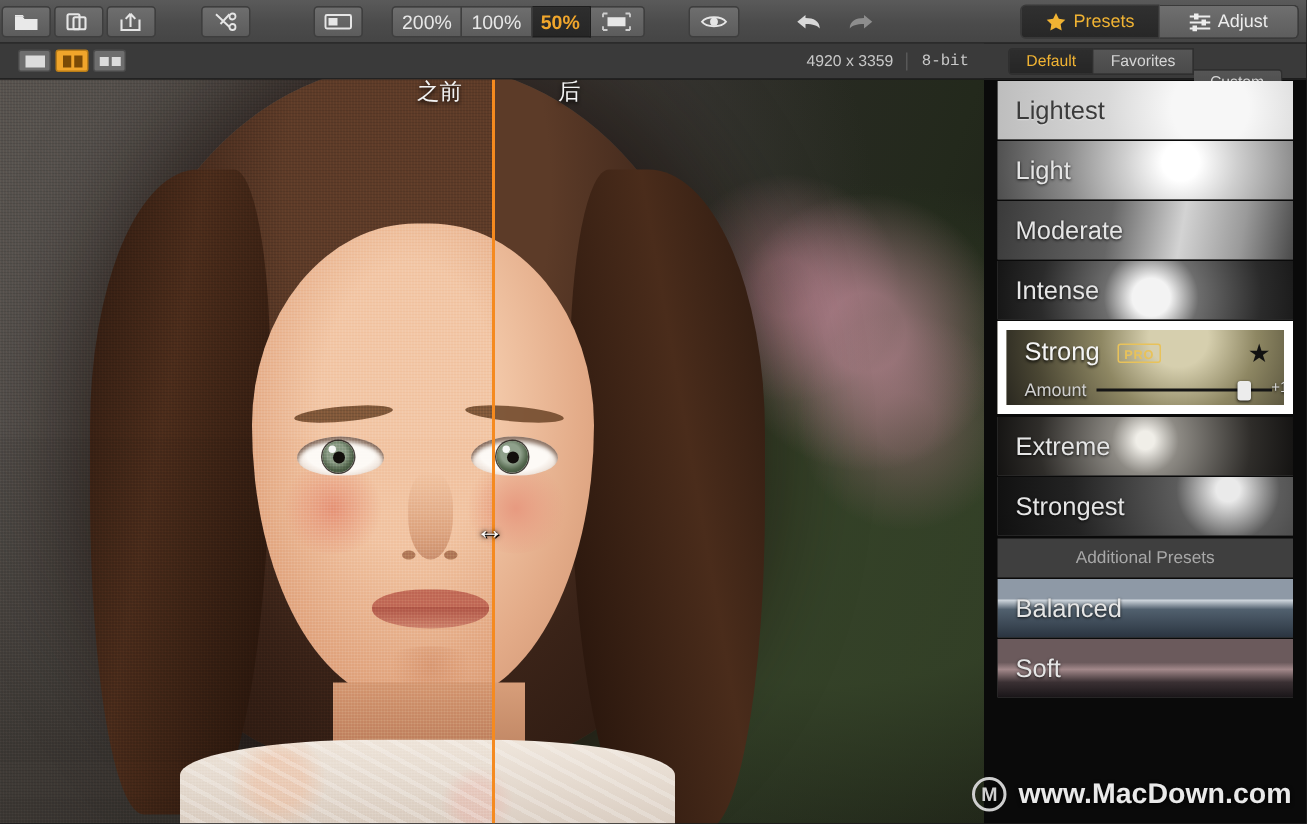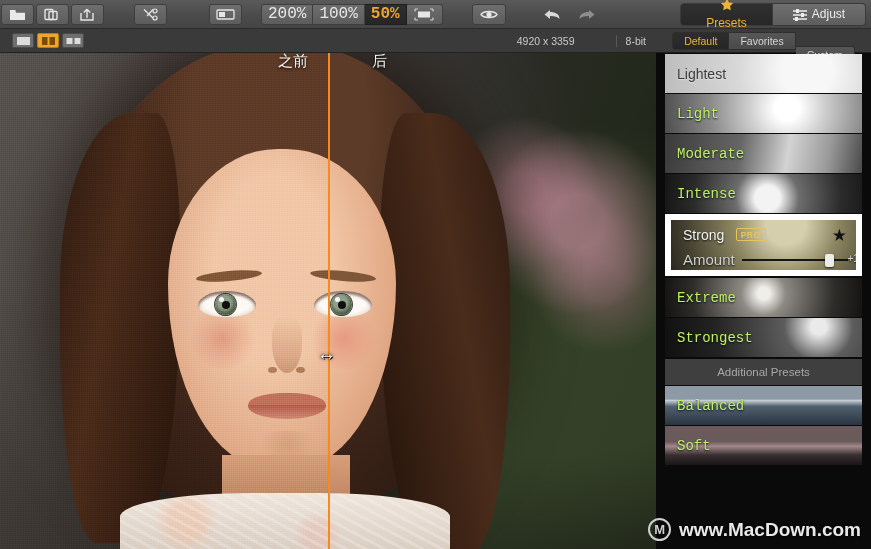--- a/index.html
+++ b/index.html
@@ -31,57 +31,57 @@
     margin-left: -1px; margin-right: 5px; }
   .brandname { color: #f2f2f2; font-size: 17px; letter-spacing: .2px; font-weight: 300; }
   .brandyear { color: #dcdcdc; font-size: 7px; align-self: flex-start; margin-top: 2px; margin-left: 1px; }
 
   .tgroup { display: flex; align-items: center; }
   .tbtn {
     height: 21px; min-width: 33px; margin: 0 1px;
     background: linear-gradient(#6e6e6e, #5c5c5c);
     border: 1px solid #3e3e3e; border-radius: 3px;
     display: flex; align-items: center; justify-content: center;
-    color: #e8e8e8; font-size: 16px; padding: 0 6px; font-family: Liberation Mono, monospace;
+    color: #e8e8e8; font-size: 13px; padding: 0 6px;
   }
   .tbtn.active { background: linear-gradient(#2e2e2e,#262626); border-color: #1e1e1e; color:#f0a62c; font-weight: bold; }
   .tbtn.ghost { background: transparent; border: none; }
   .zoomgroup { display: flex; margin-left: 18px; }
   .zoomgroup .tbtn { border-radius: 0; margin: 0; border-left-width: 0; min-width: 36px; }
   .zoomgroup .tbtn:first-child { border-left-width: 1px; border-radius: 3px 0 0 3px; }
   .zoomgroup .tbtn:last-child { border-radius: 0 3px 3px 0; } .spacer-md { width: 28px; } .spacer-lg { width: 40px; }
 
   .segctl { display: flex; margin-left: auto; margin-right: 5px; }
   .segbtn {
     height: 23px; width: 93px;
     display: flex; align-items: center; justify-content: center; gap: 5px;
     background: linear-gradient(#6f6f6f,#5d5d5d);
     border: 1px solid #3a3a3a; color: #ededed; font-size: 12px;
   }
   .segbtn:first-child { border-radius: 4px 0 0 4px; }
   .segbtn:last-child { border-radius: 0 4px 4px 0; border-left: none; }
-  .segbtn.on { background: linear-gradient(#303030,#272727); color: #f0b333; flex-direction: column; }
+  .segbtn.on { background: linear-gradient(#303030,#272727); color: #f0b333; }
 
   
   svg { display: block; }
 
   
   .infobar {
     position: absolute; left: 0; top: 29px; width: 656px; height: 24px;
     background: #3a3a3a; border-bottom: 1px solid #222;
     display: flex; align-items: center;
   }
   .viewmodes { display: flex; gap: 3px; margin-left: 12px; }
   .vm { width: 22px; height: 15px; border-radius: 2px;
         background: #6e6e6e; border: 1px solid #4a4a4a;
         display: flex; align-items: center; justify-content: center; }
   .vm.on { background: #f0a52b; border-color: #b97d18; }
-  .infometa { margin-left: auto; display: flex; align-items: center; color: #c9c9c9; font-size: 10.5px; gap: 32px; }
+  .infometa { margin-left: auto; display: flex; align-items: center; color: #c9c9c9; font-size: 10.5px; }
   .infometa .dim { padding-right: 9px; }
-  .infometa .depth { padding: 0 10px 0 9px; border-left: 1px solid #585858; }
+  .infometa .depth { padding: 0 10px 0 9px; border-left: 1px solid #585858; font-family: Liberation Mono, monospace; }
 
   
   .canvas {
     position: absolute; left: 0; top: 53px; width: 656px; height: 496px;
     overflow: hidden; background: #111;
   }
   
   .photo { position: absolute; inset: 0; }
   .bg-dark {
     position: absolute; inset: 0;
@@ -188,24 +188,24 @@
   .ptab + .ptab { border-left: none; }
   .ptab.on { background: linear-gradient(#2d2d2d,#262626); color: #f0b333; }
 
   .preset-list { position:absolute; left:0; top:25px; width:215px; height:495px; overflow:hidden; }
   .preset {
     position: relative; height: 39px; margin: 0 9px 1px 9px;
     display: flex; align-items: center; overflow: hidden;
     background-color: #4a4a4a;
   }
   .preset .pname {
-    position: relative; z-index: 3; color: #f4f4f4; font-size: 14px;
+    position: relative; z-index: 3; color: #f4f4f4; font-size: 17px;
     padding-left: 12px; text-shadow: 0 1px 2px rgba(0,0,0,.85); white-space: nowrap;
   }
-  .preset.dark .pname { color: #bef264; font-family: Liberation Mono, monospace; }
+  .preset.dark .pname { color: #e5e5e5; }
   .preset.light .pname { color: #3b3b3b; text-shadow: 0 1px 1px rgba(255,255,255,.45); }
 
   
   .th { position:absolute; inset:0; z-index:1; }
   .th-lightest { background: radial-gradient(circle at 72% 46%, #f7f7f7 0 18%, #d8d8d8 48%, #bdbdbd 100%); }
   .th-light { background: radial-gradient(circle at 62% 36%, #ffffff 0 10%, #cfcfcf 30%, #8a8a8a 62%, #4e4e4e 100%); }
   .th-moderate { background: linear-gradient(100deg,#3a3a3a 0%,#666 38%,#d3d3d3 62%,#9a9a9a 82%,#4a4a4a 100%); }
   .th-medium { background: linear-gradient(90deg,#3d3d3d 0 52%, #e8e8e8 54%, #cfcfcf 70%, #f2f2f2 72%, #bdbdbd 100%); }
   .th-intense { background: radial-gradient(circle at 52% 62%, #f3f3f3 0 12%, #6d6d6d 30%, #2b2b2b 70%, #151515 100%); }
   .th-strong { background: radial-gradient(circle at 62% 10%, #d6cfae 0 16%, #8e8763 42%, #4a4633 78%, #2a2820 100%); }
@@ -220,21 +220,21 @@
   }
   .preset.selected .pname { display:inline-block; vertical-align: middle; }
   .badge-pro {
     position: relative; z-index: 3; display: inline-block; vertical-align: middle;
     margin-left: 7px; padding: 0 4px; height: 13px; line-height: 12px;
     border: 1px solid #e8c25a; border-radius: 2px; color: #e8c25a;
     font-size: 8.5px; font-weight: bold; letter-spacing: .5px;
   }
   .star { position:absolute; right: 9px; top: 7px; z-index: 4; color:#111; font-size: 17px; line-height:1; }
   .amount-row { position:relative; z-index:3; display:flex; align-items:center; padding: 8px 8px 0 12px; }
-  .amount-label { color:#cfcfcf; font-size:15px; text-shadow:0 1px 2px rgba(0,0,0,.9); }
+  .amount-label { color:#cfcfcf; font-size:12px; text-shadow:0 1px 2px rgba(0,0,0,.9); }
   .slider { position:relative; flex:1; height:12px; margin-left:7px; }
   .slider .track { position:absolute; left:0; right:0; top:5px; height:2px; background:#151515; }
   .slider .knob { position:absolute; right:14px; top:0; width:9px; height:13px;
                   background:#ececec; border-radius:2px; box-shadow:0 1px 2px rgba(0,0,0,.7); }
   .slider .val { position:absolute; right:-22px; top:-1px; color:#d8d8d8; font-size:10px;
                  text-shadow:0 1px 2px rgba(0,0,0,.9); }
 
   .section-head {
     height: 26px; margin: 2px 9px 1px 9px; background: #3f3f3f;
     display: flex; align-items: center; justify-content: center;

